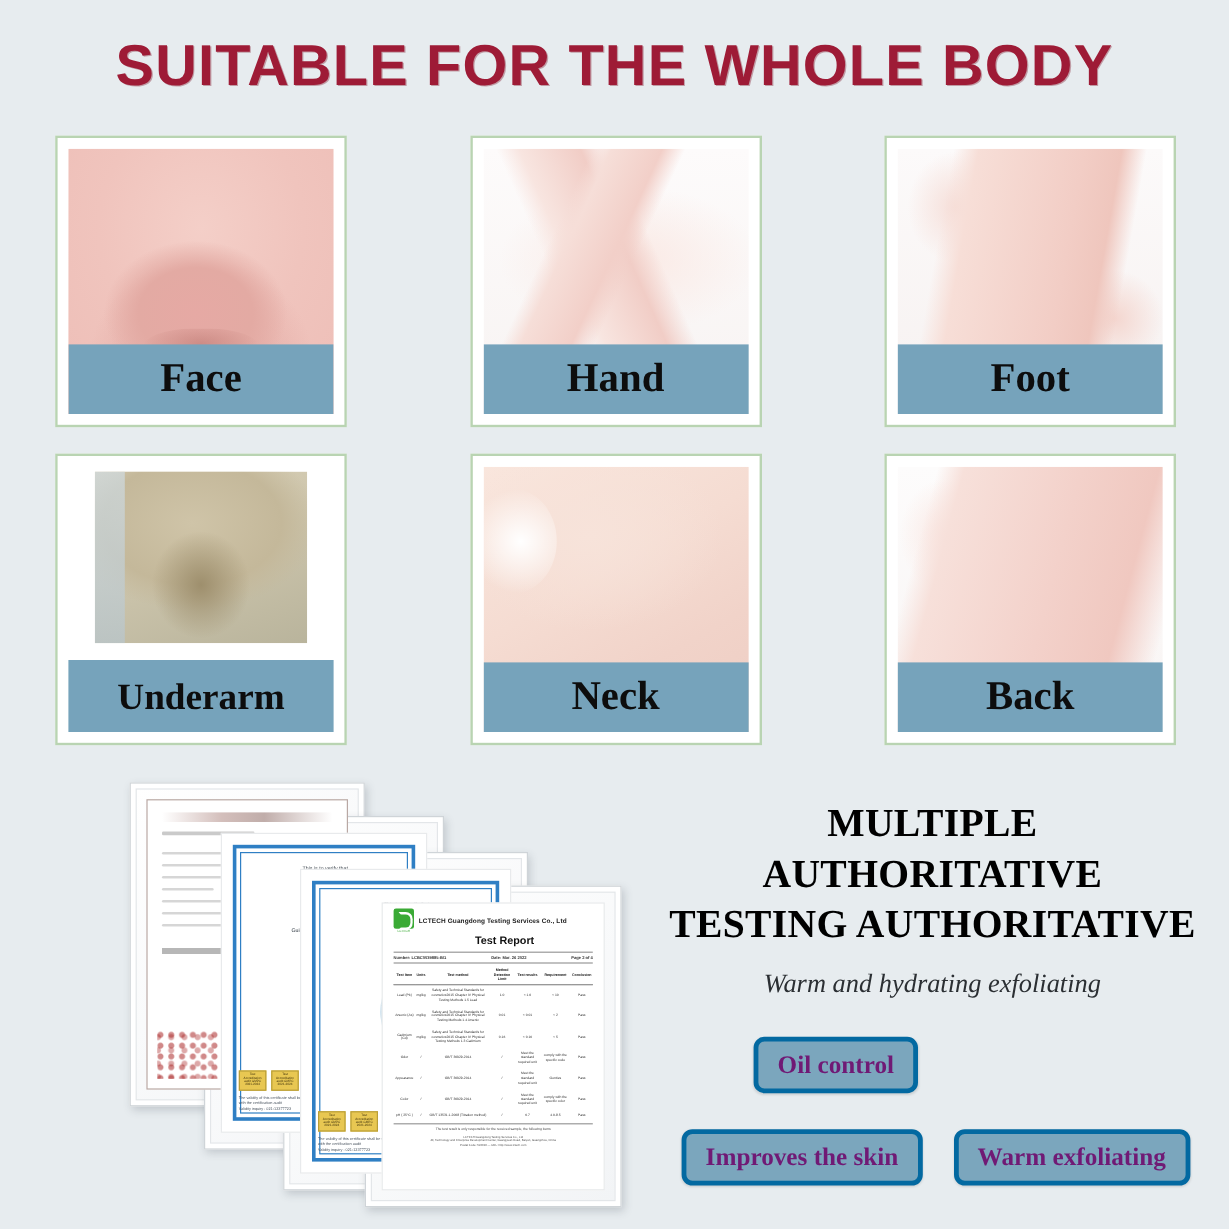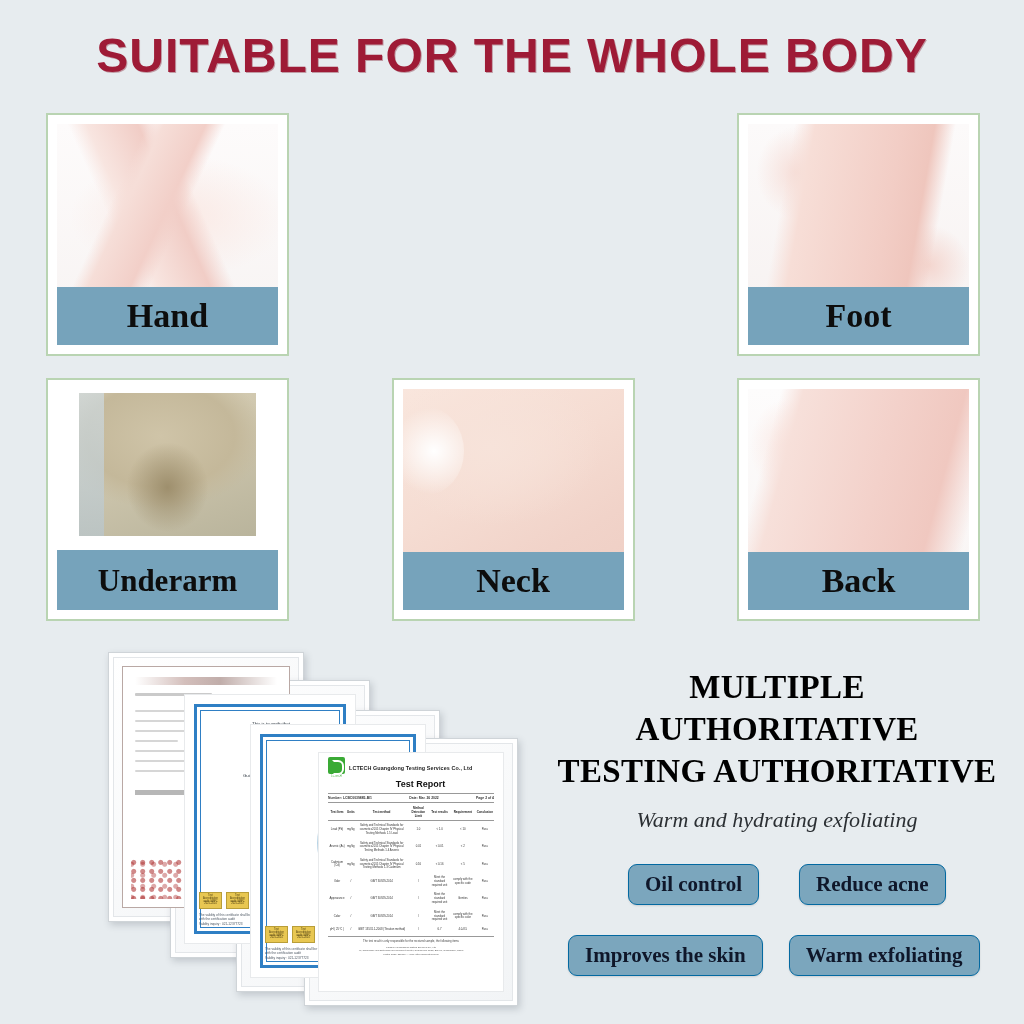--- a/index.html
+++ b/index.html
@@ -224,40 +224,50 @@
     font-size:22px;color:#2b2f33;margin-top:14px;
   }
 
   
   .badges{position:absolute;left:560px;top:864px;width:450px;}
   .badge-row{display:flex;align-items:center;}
   .badge-row.r1{justify-content:flex-start;padding-left:68px;gap:40px;}
   .badge-row.r2{justify-content:flex-start;padding-left:8px;gap:26px;margin-top:30px;}
   .badge{
     background:#7ba6bd;
-    border:1px solid #0369a1;
+    border:4px solid #0369a1;
     border-radius:9px;
     padding:8px 16px;
     font-family:"Liberation Serif",serif;
-    font-weight:bold;font-size:21px;color:#0f172a;
+    font-weight:bold;font-size:21px;color:#701a75;
     white-space:nowrap;line-height:1.1;
     box-shadow:0 1px 2px rgba(0,0,0,.12);
   }
 </style>
 </head>
 <body>
 
 <div class="page">
 
   <div class="title">SUITABLE FOR THE WHOLE BODY</div>
 
   <div class="grid">
 
     <div class="row">
 
+      <div class="card">
+        <div class="card-inner">
+          <div class="photo">
+            <div class="skin sk-face"></div>
+          </div>
+          <div class="label-bar">
+            <span>Face</span>
+          </div>
+        </div>
+      </div>
 
       <div class="card">
         <div class="card-inner">
           <div class="photo">
             <div class="skin sk-hand"></div>
           </div>
           <div class="label-bar">
             <span>Hand</span>
           </div>
         </div>
@@ -510,21 +520,20 @@
   <div class="cert-copy">
     <div class="cc-line">MULTIPLE</div>
     <div class="cc-line">AUTHORITATIVE</div>
     <div class="cc-line">TESTING AUTHORITATIVE</div>
     <div class="cc-sub">Warm and hydrating exfoliating</div>
   </div>
 
   <div class="badges">
     <div class="badge-row r1">
       <div class="badge">Oil control</div>
-      <div class="badge">Reduce acne</div>
     </div>
     <div class="badge-row r2">
       <div class="badge">Improves the skin</div>
       <div class="badge">Warm exfoliating</div>
     </div>
   </div>
 
 </div>
 
 </body></html>

